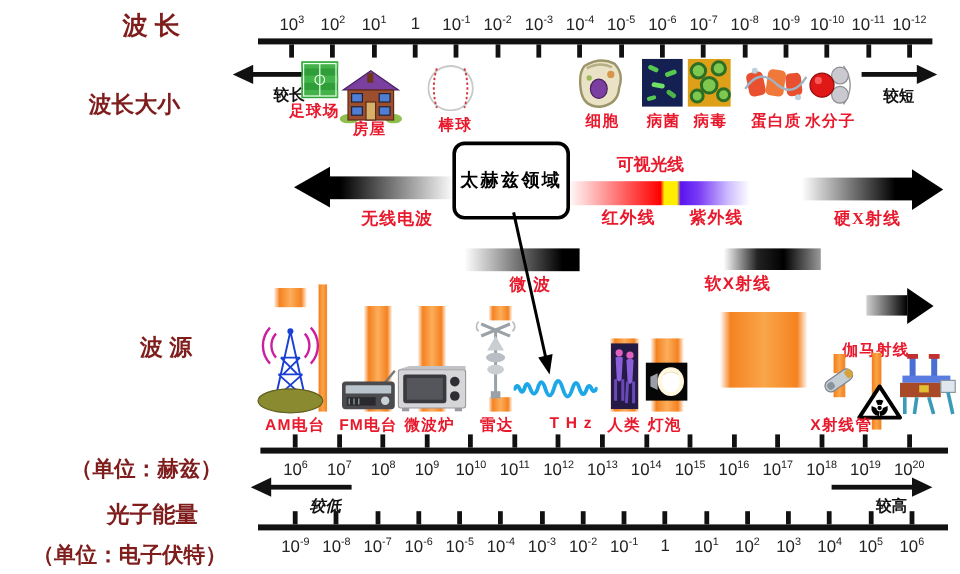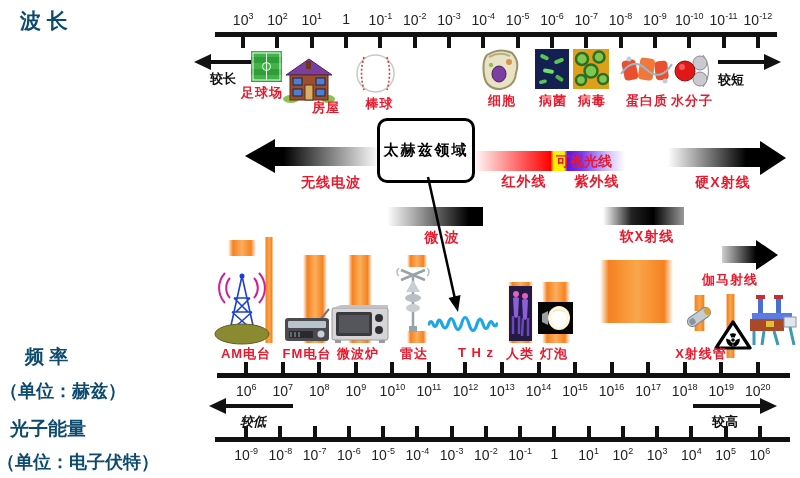--- a/index.html
+++ b/index.html
@@ -1,34 +1,34 @@
 <!DOCTYPE html>
 <html><head>
 <meta charset="utf-8">
 <style>
   html,body{margin:0;padding:0;background:#fff;}
   #canvas{position:relative;width:800px;height:478px;background:#fff;overflow:hidden;
           font-family:"Liberation Sans","DejaVu Sans",sans-serif;}
   .abs{position:absolute;}
-  .blk-label{color:#0c4a6e;font-weight:bold;text-align:left;}
+  .blk-label{color:#7f1d1d;font-weight:bold;text-align:right;}
   .red-label{color:#e8192c;font-weight:bold;text-align:center;font-size:13px;letter-spacing:1px;white-space:nowrap;}
   .red-label.md{font-size:14px;}
   
   .ruler{background:#111;height:5px;}
   .axis-row{display:flex;}
   .axis-row .axis-cell{flex:1;text-align:center;}
   .axis-labels .axis-cell{font-size:14px;color:#222;letter-spacing:0px;}
   .axis-labels sup{font-size:9px;}
   .axis-marks .axis-cell{display:flex;justify-content:center;align-items:flex-start;}
   .axis-marks .tick{width:4px;height:11px;background:#111;}
   
   .a-line{background:#111;height:4px;}
   .a-head-l{width:0;height:0;border-top:8px solid transparent;border-bottom:8px solid transparent;border-right:17px solid #111;}
   .a-head-r{width:0;height:0;border-top:8px solid transparent;border-bottom:8px solid transparent;border-left:17px solid #111;}
-  .dir-label{font-size:13px;font-weight:bold;color:#111;text-align:left;}
+  .dir-label{font-size:13px;font-weight:bold;color:#111;text-align:right;}
   
   .band{height:19px;}
   .grad-to-black{background:linear-gradient(90deg,#ffffff 0%,#777 45%,#000 85%);}
   .grad-from-black{background:linear-gradient(90deg,#000 10%,#666 45%,#ffffff 100%);}
   .soft-x{background:linear-gradient(90deg,#ffffff 0%,#222 35%,#000 62%,#9a9a9a 100%);}
   .spectrum{background:linear-gradient(90deg,#ffffff 0%,#ff4d4d 35%,#ff0000 51%,#ffee00 53%,#ffee00 60%,#5a14f0 62%,#7a3cf5 72%,#cdbcff 88%,#ffffff 100%);}
   .big-head-r{width:0;height:0;border-top:17px solid transparent;border-bottom:17px solid transparent;border-left:26px solid #000;}
   .big-head-l{width:0;height:0;border-top:17px solid transparent;border-bottom:17px solid transparent;border-right:30px solid #000;}
   .gamma-head{width:0;height:0;border-top:15px solid transparent;border-bottom:15px solid transparent;border-left:22px solid #000;}
   
@@ -38,21 +38,22 @@
   .obar{background:linear-gradient(90deg,rgba(245,130,32,0) 0%,#f58220 18%,#fcae5c 50%,#f58220 82%,rgba(245,130,32,0) 100%);}
   .obar-soft{background:linear-gradient(90deg,rgba(245,130,32,0) 0%,#f58220 12%,#f9a64a 50%,#f58220 88%,rgba(245,130,32,0) 100%);}
   svg{display:block;}
 </style>
 </head>
 <body>
 
 <div id="canvas">
 
   <div class="abs blk-label" style="left:20px;top:7px;width:130px;font-size:21px;">波 长</div>
-  <div class="abs blk-label" style="left:25px;top:344px;width:135px;font-size:19px;">频 率</div>
+  <div class="abs blk-label" style="left:10px;top:74px;width:140px;font-size:19px;">波长大小</div>
+  <div class="abs blk-label" style="left:25px;top:277px;width:135px;font-size:19px;">波 源</div>
   <div class="abs blk-label" style="left:0px;top:379px;width:185px;font-size:18px;">（单位：赫兹）</div>
   <div class="abs blk-label" style="left:10px;top:416px;width:155px;font-size:19px;">光子能量</div>
   <div class="abs blk-label" style="left:-3px;top:450px;width:192px;font-size:18px;">（单位：电子伏特）</div>
 
   <div class="abs axis-row axis-labels" style="left:226px;top:11px;width:549px;">
       <div class="axis-cell">10<sup>3</sup></div>
       <div class="axis-cell">10<sup>2</sup></div>
       <div class="axis-cell">10<sup>1</sup></div>
       <div class="axis-cell">1</div>
       <div class="axis-cell">10<sup>-1</sup></div>
@@ -147,21 +148,21 @@
         <polygon points="26,2 3,18 49,18" fill="#7b3fa0" stroke="#4a2066" stroke-width="1"></polygon>
         <rect x="7" y="18" width="38" height="25" fill="#9c4f2e" stroke="#5e2c14" stroke-width="1"></rect>
         <rect x="10" y="21" width="9" height="7" fill="#4f7fd4" stroke="#223"></rect>
         <rect x="33" y="21" width="9" height="7" fill="#4f7fd4" stroke="#223"></rect>
         <rect x="10" y="32" width="9" height="7" fill="#4f7fd4" stroke="#223"></rect>
         <rect x="33" y="32" width="9" height="7" fill="#4f7fd4" stroke="#223"></rect>
         <rect x="22" y="28" width="8" height="15" fill="#d7b06a" stroke="#5e2c14"></rect>
         <rect x="23" y="4" width="5" height="8" fill="#6e3517"></rect>
       </svg>
   </div>
-  <div class="abs red-label" style="left:302px;top:99px;width:48px;">房屋</div>
+  <div class="abs red-label" style="left:284px;top:99px;width:48px;">房屋</div>
 
   <div class="abs" style="left:356px;top:54px;">
     <svg width="39" height="39">
         <circle cx="19.5" cy="19.5" r="18.5" fill="#fff" stroke="#c9c9c9" stroke-width="1.5"></circle>
         <path d="M8,3 Q3,19 8,36" fill="none" stroke="#d43a3a" stroke-width="1.6" stroke-dasharray="2,2"></path>
         <path d="M31,3 Q36,19 31,36" fill="none" stroke="#d43a3a" stroke-width="1.6" stroke-dasharray="2,2"></path>
       </svg>
   </div>
   <div class="abs red-label" style="left:352px;top:95px;width:55px;">棒球</div>
 
@@ -225,37 +226,37 @@
 
   <div class="abs big-head-l" style="left:245px;top:139px;"></div>
   <div class="abs band grad-from-black" style="left:273px;top:147px;width:106px;"></div>
   <div class="abs red-label md" style="left:286px;top:174px;width:90px;">无线电波</div>
 
   <div class="abs thz-box" style="left:377px;top:118px;width:92px;height:59px;">
     <span>太赫兹领域</span>
   </div>
 
   <div class="abs band spectrum" style="left:473px;top:151px;width:152px;height:20px;"></div>
-  <div class="abs red-label md" style="left:544px;top:129px;width:80px;letter-spacing:0;margin-top:24px;">可视光线</div>
+  <div class="abs red-label md" style="left:502px;top:129px;width:80px;letter-spacing:0;">可视光线</div>
   <div class="abs red-label md" style="left:494px;top:173px;width:60px;">红外线</div>
   <div class="abs red-label md" style="left:566px;top:173px;width:62px;">紫外线</div>
 
   <div class="abs band grad-to-black" style="left:668px;top:148px;width:92px;"></div>
   <div class="abs big-head-r" style="left:760px;top:141px;"></div>
-  <div class="abs red-label md" style="left:686px;top:174px;width:74px;">硬X射线</div>
+  <div class="abs red-label md" style="left:686px;top:174px;width:74px;font-family:Liberation Serif, serif;">硬X射线</div>
 
   <div class="abs band grad-to-black" style="left:387px;top:207px;width:96px;"></div>
   <div class="abs red-label md" style="left:412px;top:229px;width:60px;">微 波</div>
 
   <div class="abs band soft-x" style="left:603px;top:207px;width:81px;height:18px;"></div>
-  <div class="abs red-label md" style="left:610px;top:228px;width:74px;font-family:Liberation Mono, monospace;">软X射线</div>
+  <div class="abs red-label md" style="left:578px;top:228px;width:74px;">软X射线</div>
 
   <div class="abs" style="left:722px;top:246px;width:34px;height:17px;background:linear-gradient(90deg,#cfcfcf,#000);"></div>
   <div class="abs gamma-head" style="left:756px;top:240px;"></div>
-  <div class="abs red-label" style="left:700px;top:271px;width:60px;">伽马射线</div>
+  <div class="abs red-label" style="left:700px;top:283px;width:60px;">伽马射线</div>
 
   <svg class="abs" style="left:0;top:0;z-index:7;pointer-events:none;" width="800" height="478">
     <line x1="428" y1="177" x2="455" y2="299" stroke="#000" stroke-width="2.5"></line>
     <polygon points="458,312 448.5,298 460.5,295" fill="#000"></polygon>
   </svg>
 
   <div class="abs obar" style="left:228px;top:240px;width:28px;height:16px;"></div>
   <div class="abs obar-soft" style="left:265px;top:237px;width:8px;height:106px;"></div>
   <div class="abs obar" style="left:303px;top:255px;width:24px;height:88px;"></div>
   <div class="abs obar" style="left:348px;top:255px;width:24px;height:88px;"></div>

